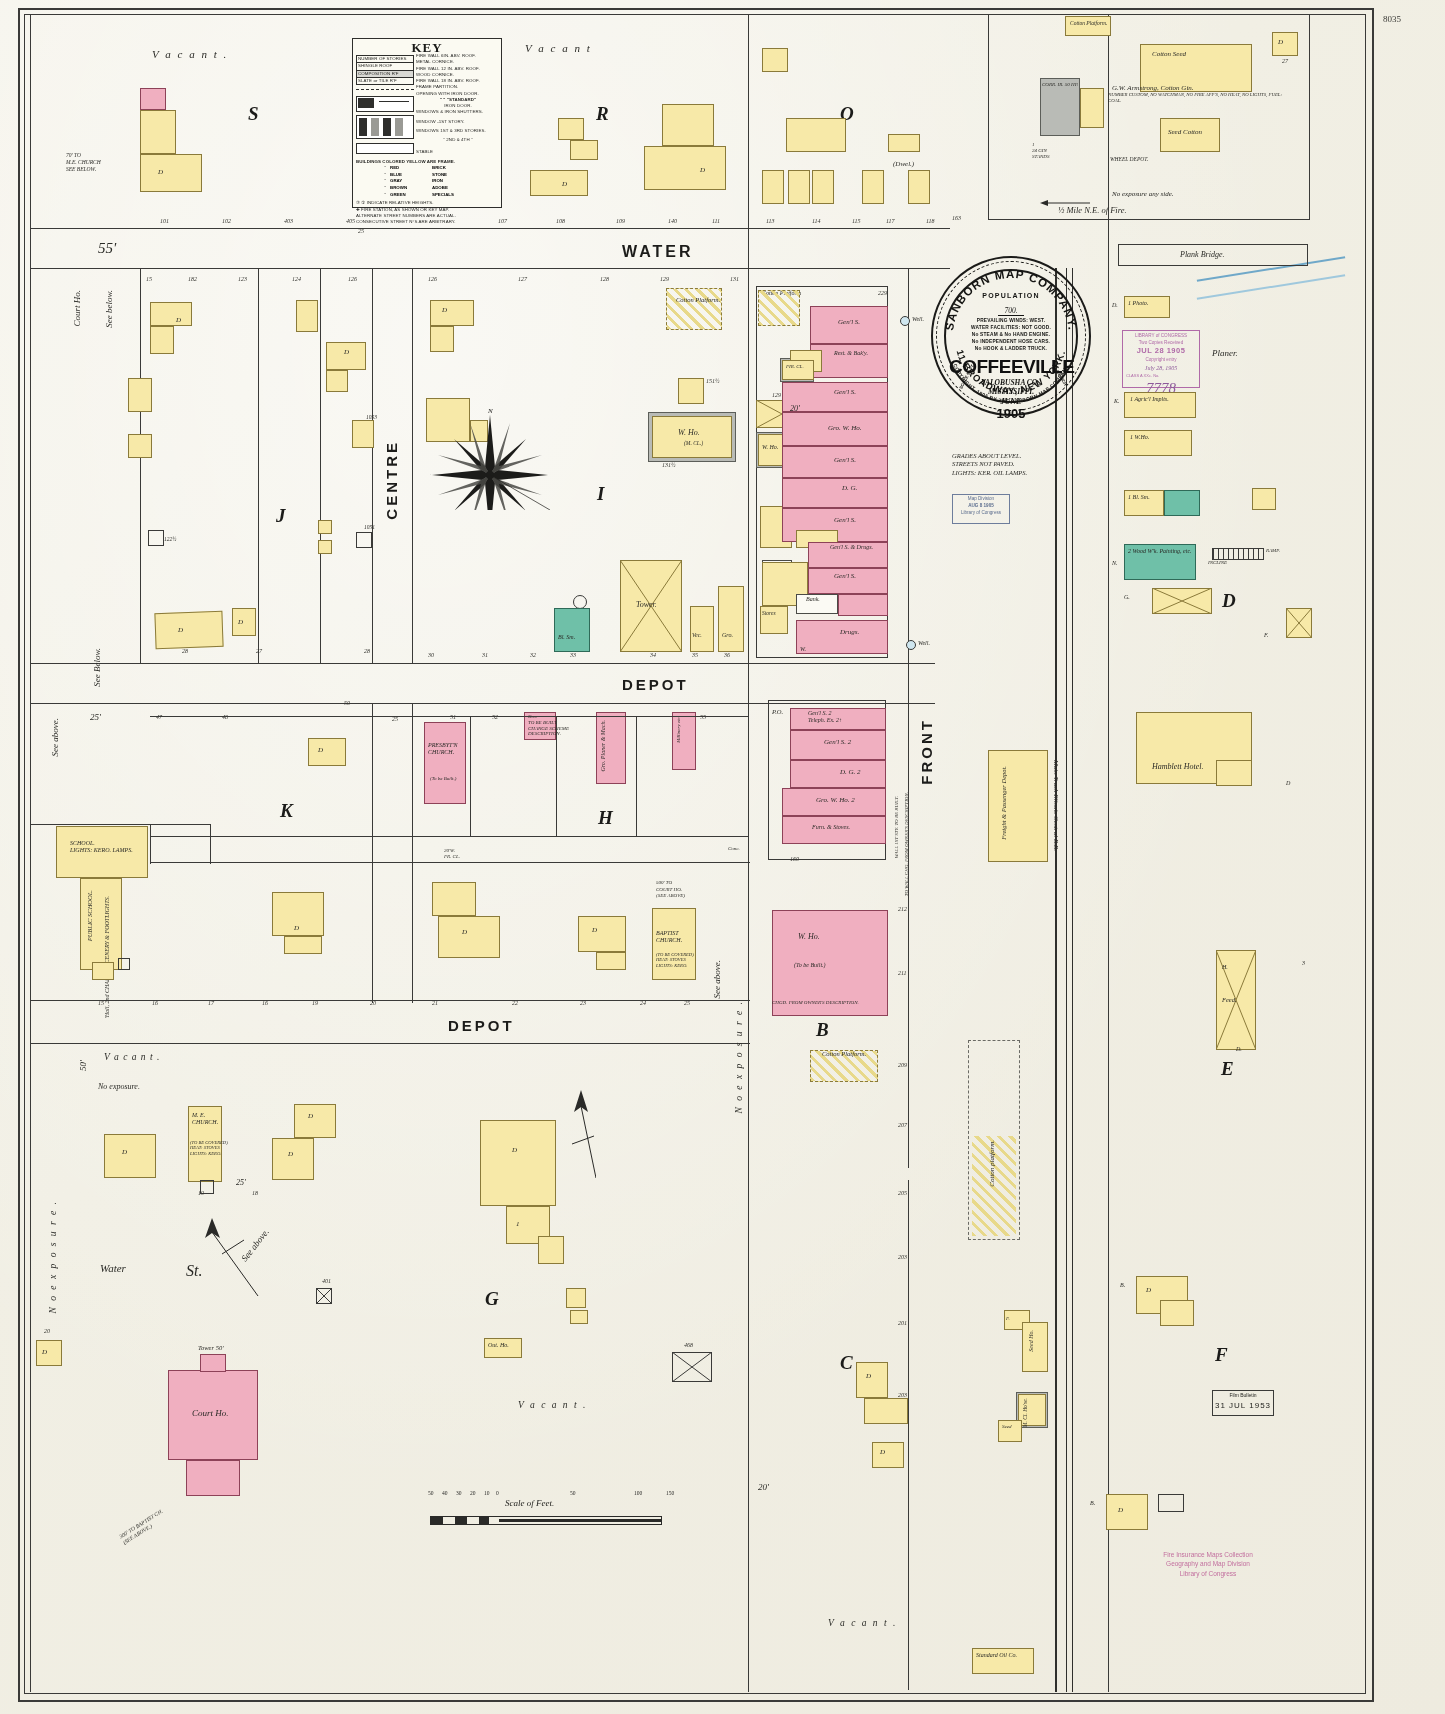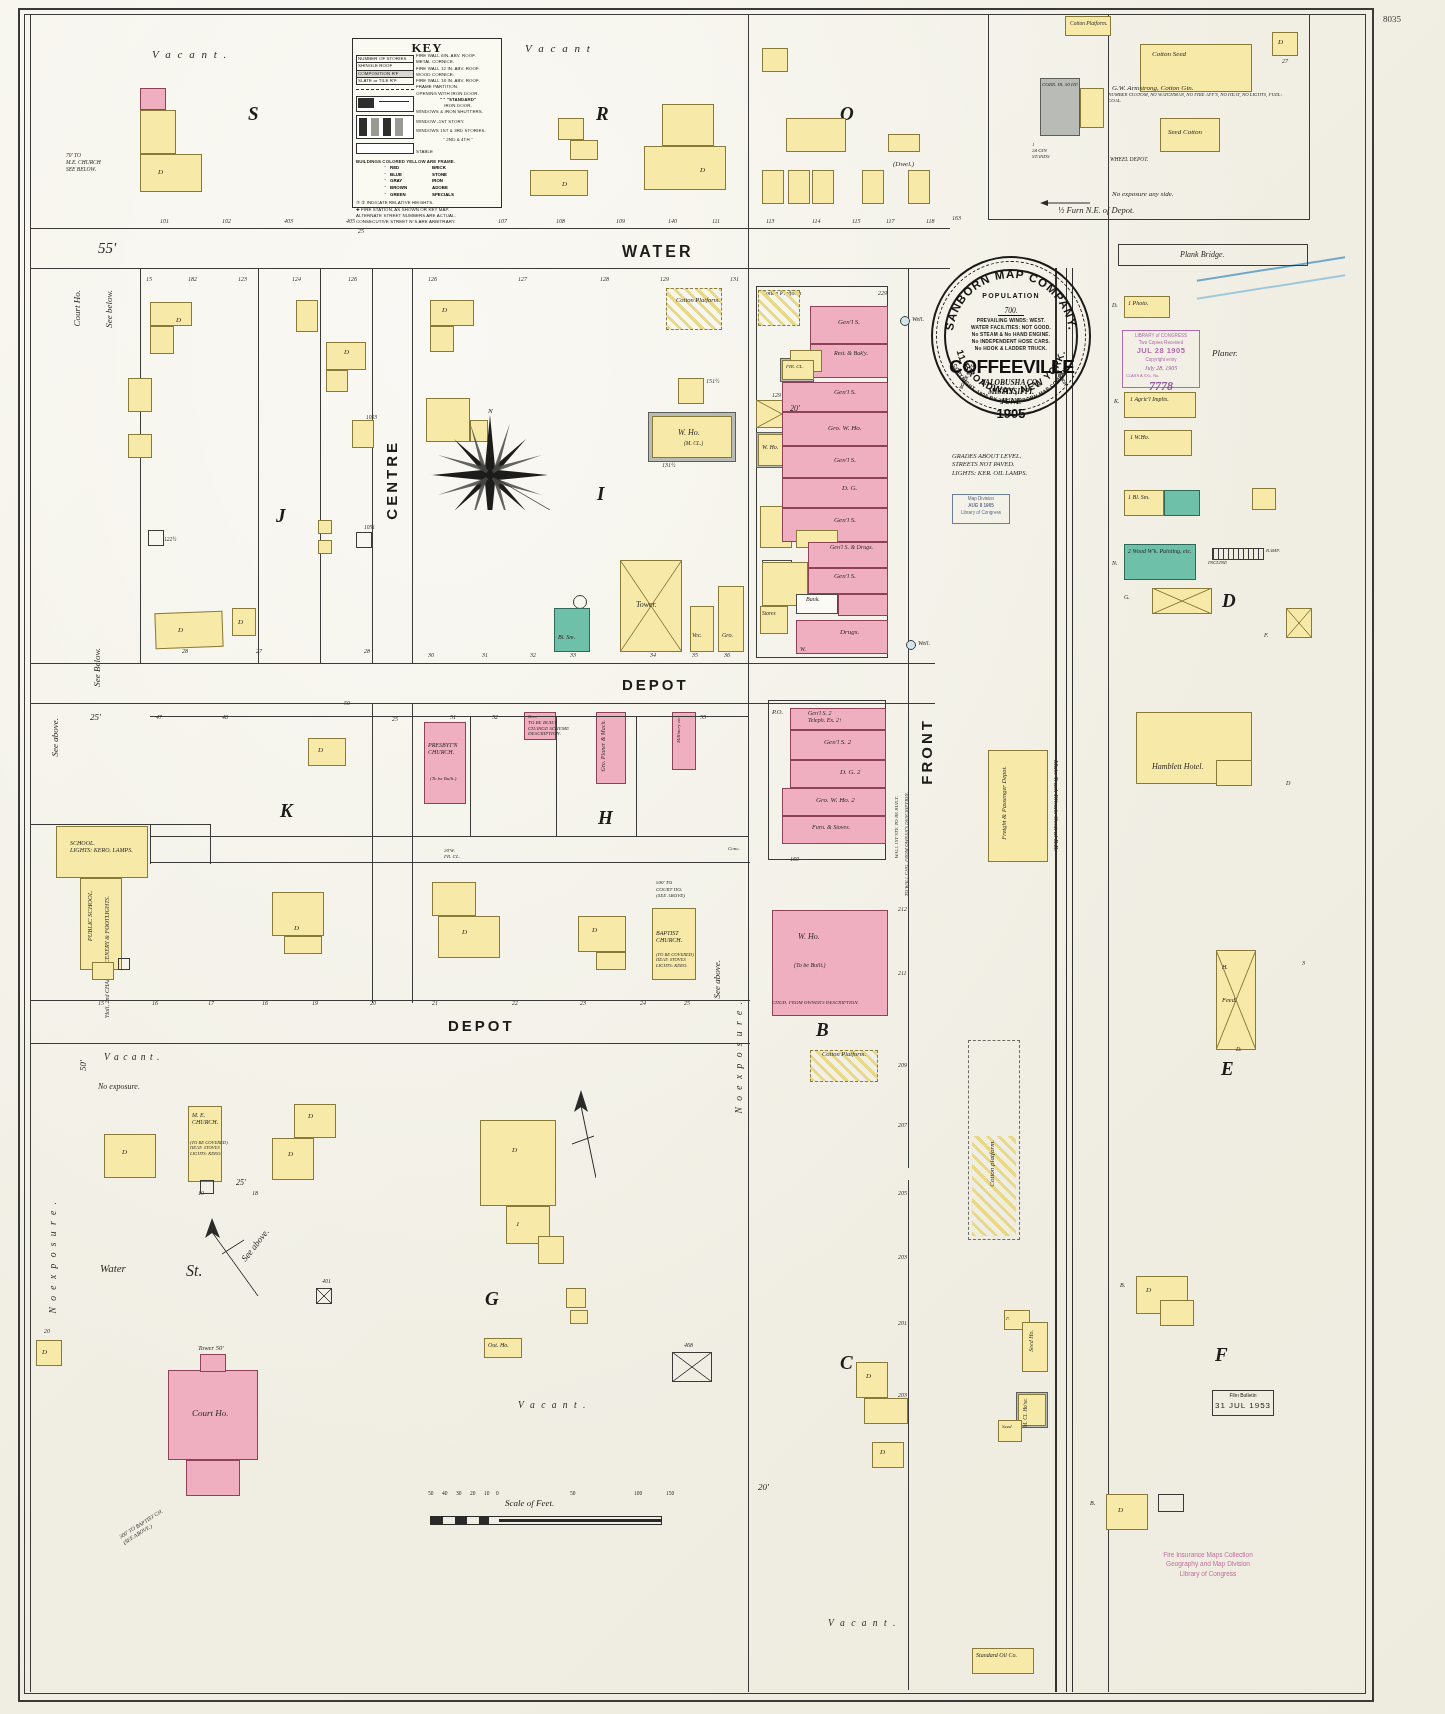--- a/index.html
+++ b/index.html
@@ -68,21 +68,21 @@
   .c-cty{font-family:"Liberation Serif",serif;font-style:italic;font-weight:700;font-size:7.5px;color:#141412;line-height:1.25;}
   .c-month{font-family:"Liberation Serif",serif;font-style:italic;font-weight:700;font-size:8px;color:#141412;}
   .c-year{font-family:"Liberation Sans",sans-serif;font-weight:700;font-size:13px;color:#111;}
   .c-scaleL,.c-scaleR{position:absolute;font-size:4.3px;font-weight:700;color:#141412;}
 
   
   #loc-stamp{position:absolute;left:1122px;top:330px;width:78px;height:58px;border:1px solid #b06aa8;color:#b06aa8;
     font-family:"Liberation Sans",sans-serif;font-size:4.6px;text-align:center;line-height:1.45;padding-top:2px;box-sizing:border-box;}
   #loc-stamp .big{font-size:7.5px;font-weight:700;letter-spacing:.5px;}
   #loc-stamp .hand{font-family:"Liberation Serif",serif;font-style:italic;font-size:6px;color:#8d5a9a;}
-  #loc-stamp .numhand{font-family:"Liberation Serif",serif;font-style:italic;font-size:12px;color:#8d5a9a;font-weight:bold;}
+  #loc-stamp .numhand{font-family:"Liberation Serif",serif;font-style:italic;font-size:15px;color:#8d5a9a;}
   #mapdiv-stamp{position:absolute;left:952px;top:494px;width:58px;height:30px;border:1px solid #6d7d9c;color:#5b6d8e;
     font-family:"Liberation Sans",sans-serif;font-size:4.6px;text-align:center;line-height:1.5;padding-top:1px;box-sizing:border-box;}
   #filmed-stamp{position:absolute;left:1212px;top:1390px;width:62px;height:26px;border:1px solid #3a3a38;color:#23231f;
     font-family:"Liberation Sans",sans-serif;font-size:5px;text-align:center;line-height:1.5;padding-top:1px;box-sizing:border-box;}
   #filmed-stamp .d{font-size:8px;letter-spacing:1px;}
   #loc-foot{position:absolute;left:1128px;top:1550px;width:160px;color:#c26f9e;font-family:"Liberation Sans",sans-serif;
     font-size:6.5px;line-height:1.45;text-align:center;}
   #sheetno{position:absolute;right:44px;top:14px;font-family:"Liberation Serif",serif;font-size:9px;color:#3a3a36;}
 
   
@@ -287,21 +287,21 @@
   <div class="blk yellow" style="left:1080px;top:88px;width:24px;height:40px;"></div>
   <div class="lbl" style="left:1042px;top:82px;font-size:5px;">CORR. IR.
 50 HP.</div>
   <div class="lbl" style="left:1112px;top:84px;">G.W. Armstrong, Cotton Gin.</div>
   <div class="note" style="left:1108px;top:92px;font-size:4.8px;width:180px;">NUMBER CUSTOM, NO WATCHMAN, NO FIRE APP'S, NO HEAT, NO LIGHTS, FUEL: COAL.</div>
   <div class="blk yellow" style="left:1160px;top:118px;width:60px;height:34px;"></div>
   <div class="lbl" style="left:1168px;top:128px;">Seed Cotton</div>
   <div class="lbl" style="left:1032px;top:142px;font-size:5px;">1<br>24 GIN<br>STANDS</div>
   <div class="lbl" style="left:1110px;top:156px;font-size:5.5px;">WHEEL DEPOT.</div>
   <div class="lbl" style="left:1112px;top:190px;">No exposure any side.</div>
-  <div class="lbl" style="left:1058px;top:206px;font-size:8.5px;">½ Furn N.E. of Depot.</div>
+  <div class="lbl" style="left:1058px;top:206px;font-size:8.5px;">½ Mile N.E. of Fire.</div>
   <svg style="position:absolute;left:1040px;top:196px;width:50px;height:14px;">
     <line x1="50" y1="7" x2="4" y2="7" stroke="#2a2a28" stroke-width="1"></line>
     <polygon points="0,7 8,4 8,10" fill="#2a2a28"></polygon>
   </svg>
   <div class="blk yellow" style="left:1272px;top:32px;width:26px;height:24px;"></div>
   <div class="lbl" style="left:1278px;top:38px;">D</div>
   <div class="num" style="left:1282px;top:58px;">27</div>
 
   
   <div class="blk hollow" style="left:1118px;top:244px;width:190px;height:22px;"></div>

